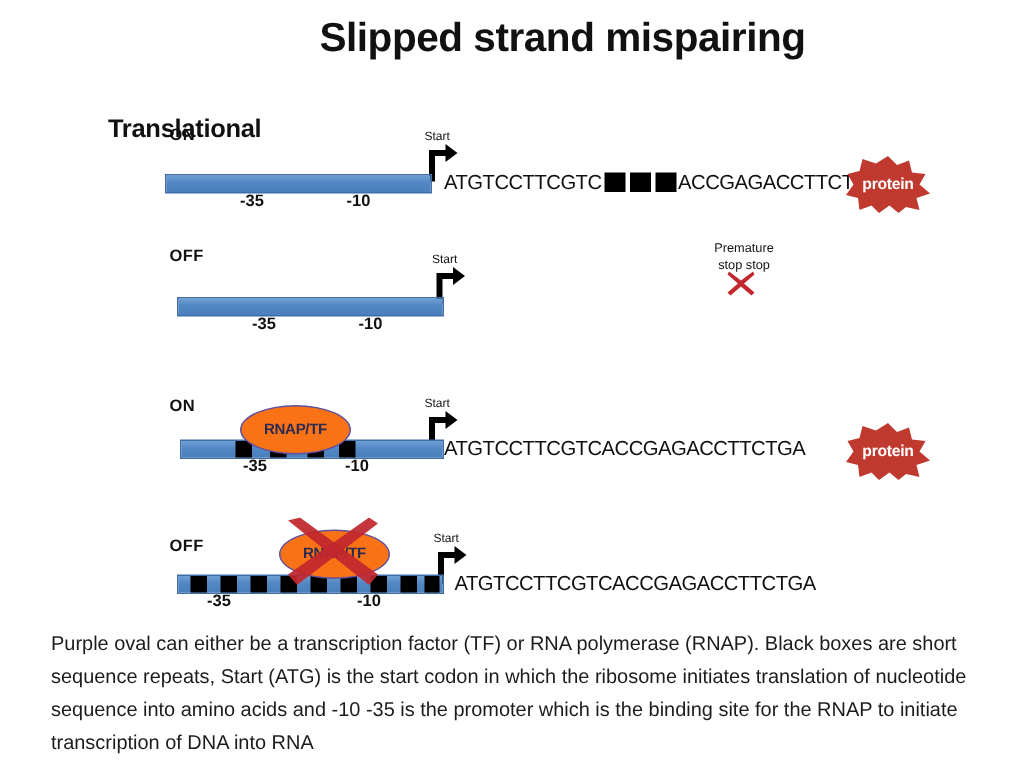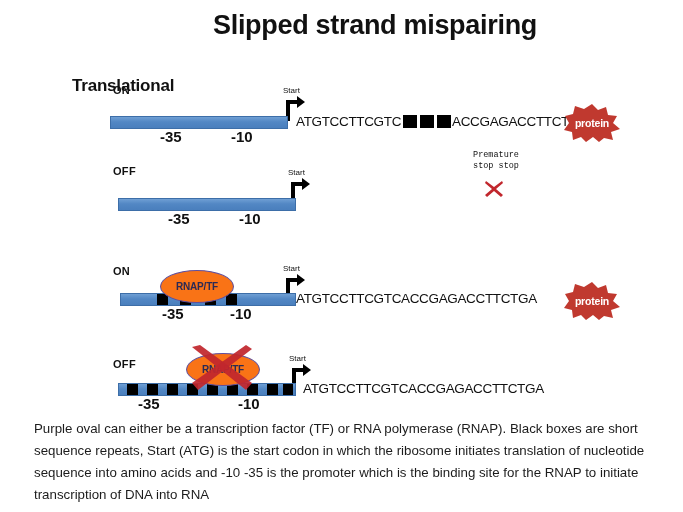--- a/index.html
+++ b/index.html
@@ -51,21 +51,21 @@
     box-sizing: border-box;
   }
   .bar-box {
     position: absolute;
     top: 0;
     height: 100%;
     background: #000000;
   }
   .promoter-tick {
     position: absolute;
-    font-size: 15px;
+    font-size: 11px;
     font-weight: bold;
     color: #111111;
   }
   
   .start-arrow {
     position: absolute;
   }
   .start-label {
     position: absolute;
     font-size: 8px;
@@ -190,21 +190,21 @@
     <svg width="22" height="28" viewBox="0 0 22 28">
       <path d="M2,27 L2,6 L13,6 L13,2 L21,8 L13,14 L13,10 L6,10 L6,27 Z" fill="#000000"></path>
     </svg>
   </div>
 
   <div class="bar" style="left:118px; top:198px; width:178px;"></div>
   <div class="promoter-tick" style="left:168px; top:210px;">-35</div>
   <div class="promoter-tick" style="left:239px; top:210px;">-10</div>
 
 
-  <div class="note" style="left:448px; top:150px; width:96px;font-family:Liberation Mono, monospace;">
+  <div class="note" style="left:448px; top:160px; width:96px;">
     <span>Premature</span><br>
     <span>stop stop</span>
   </div>
   <div class="redx" style="left:484px; top:180px;">
     <svg width="20" height="18" viewBox="0 0 20 18">
       <path d="M2,1 L10,7 L18,1 L19,3 L12,9 L19,15 L17,17 L10,11 L3,17 L1,15 L8,9 L1,3 Z" fill="#c1272d"></path>
     </svg>
   </div>
 
 

